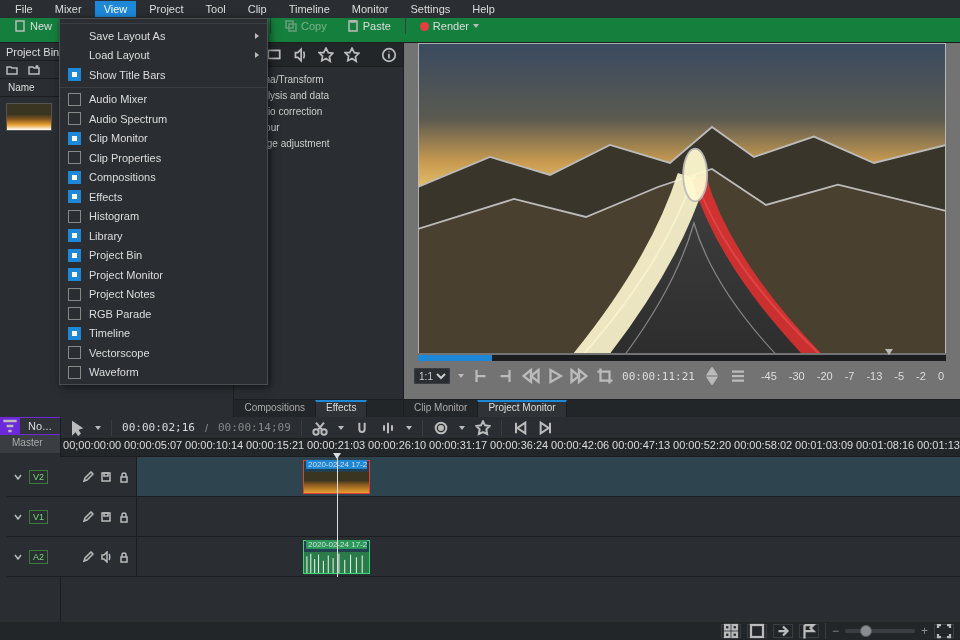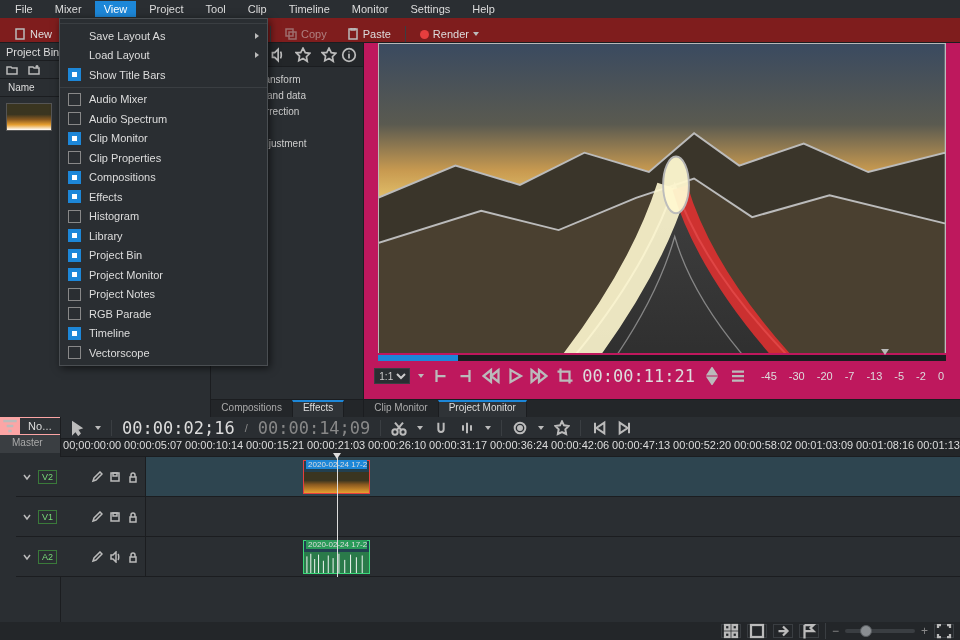--- a/index.html
+++ b/index.html
@@ -2,31 +2,31 @@
 <html><head>
 <meta charset="utf-8">
 <style>
   * { box-sizing: border-box; margin: 0; padding: 0; font-family: "Segoe UI", Arial, sans-serif; font-size: 11px; color: #ddd; }
   body { background: #2a2e32; width: 960px; height: 640px; overflow: hidden; position: relative; }
   
   .menubar { height: 18px; background: #2a2e32; display: flex; align-items: center; padding: 0 6px; gap: 4px; }
   .menubar .mi { padding: 2px 9px; cursor: default; text-align: right; }
   .menubar .mi.active { background: #1d87d8; color: #fff; }
   
-  .toolbar { height: 25px; background: #7f1d1d; display: flex; align-items: flex-end; padding: 0 8px; gap: 8px; border-bottom: 1px solid #1b1d20; position: relative; }
+  .toolbar { height: 25px; background: #15803d; display: flex; align-items: flex-start; padding: 0 8px; gap: 8px; border-bottom: 1px solid #1b1d20; position: relative; }
   .tbtn { display: flex; align-items: center; gap: 4px; padding: 2px 6px; }
   .tbtn svg { width: 12px; height: 12px; }
   .sep { width: 1px; height: 16px; background: #3a3e42; }
   .render-dot { width: 9px; height: 9px; border-radius: 50%; background: #e63e3e; }
   .chev { width:0;height:0;border-left:3px solid transparent;border-right:3px solid transparent;border-top:4px solid #bbb; display:inline-block;}
   
   .cols { display: flex; height: 374px; }
   .leftcol { width: 282px; background: #2a2e32; border-right: 1px solid #1b1d20; }
   .midcol { width: 204px; background: #2a2e32; border-right: 1px solid #1b1d20; position: relative; }
-  .rightcol { flex: 1; background: #be185d; position: relative; }
+  .rightcol { flex: 1; background: #737373; position: relative; }
   
   .panelhead { height: 18px; display: flex; align-items: center; padding: 0 6px; font-size: 10px; color: #ccc; background: #2a2e32; border-bottom: 1px solid #1b1d20; gap: 6px;}
   .ph-icon { width: 12px; height: 12px; display:inline-block; }
   .namehdr { height: 18px; padding: 3px 8px; border-bottom: 1px solid #1b1d20; font-size: 10px; }
   .bincontent { padding: 6px; }
   .thumb { width: 46px; height: 28px; background: linear-gradient(to bottom, #3a3520 40%, #8a5a20 60%, #e8a030 80%, #fff 100%); border: 1px solid #555; }
   
   .dropdown { position: absolute; left: 59px; top: 18px; width: 209px; background: #2a2e32; border: 1px solid #4a4e52; box-shadow: 2px 2px 8px rgba(0,0,0,0.6); z-index: 100; padding: 2px 0; }
   .dd-row { display: flex; align-items: center; height: 19.5px; padding: 0 8px; gap: 8px; }
   .dd-row.divider { height:0; border-top:1px solid #3a3e42; margin: 2px 0; }
@@ -49,21 +49,21 @@
   .monitor { margin: 0 14px; height: 310px; background: #000; position: relative; overflow:hidden;}
   .monitor-img { position:absolute; inset:0; }
   
   .scrub { height: 6px; background: #1b1d20; margin: 2px 14px 0; position: relative; }
   .scrub .fill { position:absolute; left:0; top:0; height:100%; width:14%; background:#1d87d8; }
   .scrub .tri { position:absolute; right:10%; top:-6px; width:0;height:0;border-left:4px solid transparent;border-right:4px solid transparent;border-top:6px solid #bbb;}
   .monctl { height: 22px; display: flex; align-items: center; gap: 8px; padding: 0 10px; margin-top: 4px;}
   .monctl .grp { display: flex; align-items: center; gap: 6px; }
   .monctl .b { width: 18px; height: 16px; display:flex;align-items:center;justify-content:center; }
   .monctl select { background: #2a2e32; border: 1px solid #3a3e42; color: #ccc; font-size:10px; height:16px;}
-  .tc { font-family: monospace; font-size: 17px; color: #ddd; }
+  .tc { font-family: monospace; font-size: 11px; color: #ddd; }
   .ruler { display: flex; gap: 12px; font-size: 9px; color: #888; padding: 0 6px;}
   
   .montabs { height: 18px; display: flex; background: #232629; border-top: 1px solid #1b1d20; margin-top: auto;}
   
   .lower { display: flex; height: 205px; }
   .lowerleft { width: 130px; background: #2a2e32; border-right: 1px solid #1b1d20; }
   .lowermain { flex: 1; background: #2a2e32; position: relative; }
   .tl-toolbar { height: 22px; display: flex; align-items: center; gap: 10px; padding: 0 8px; border-bottom: 1px solid #1b1d20;}
   .tl-toolbar .b { width:16px;height:16px; display:flex;align-items:center;justify-content:center;}
   .tl-ruler { height: 18px; background: #232629; border-bottom: 1px solid #1b1d20; display: flex; overflow:hidden; padding-left: 2px; font-size: 8.5px; color: #999; }
@@ -79,21 +79,21 @@
   .clip.sel { border-color: #e63e3e; }
   .clip .label { font-size: 8px; color: #ddd; position:absolute; top:-1px; left:2px; right:2px; background:#1d87d8; padding:0 2px; white-space:nowrap; overflow:hidden;}
   .clip .body { position:absolute; top:11px; left:0; right:0; bottom:0; }
   .clip .body.video { background: linear-gradient(to bottom, #3a3520 40%, #8a5a20 60%, #e8a030 100%); }
   .clip .body.audio { background: #2a7a4a; }
   .playhead { position: absolute; top: 0; bottom: 0; width: 1px; background: #ddd; left: 276px; z-index: 5;}
   .playhead::before { content:""; position:absolute; top:-4px; left:-4px; width:0;height:0;border-left:4px solid transparent;border-right:4px solid transparent;border-top:6px solid #ddd;}
   
   .masterrow { height: 18px; background: #3a3e42; padding: 2px 12px; font-size: 10px; color: #aaa;}
   
-  .lltabs { height: 18px; background: #fca5a5; display:flex; align-items:center;}
+  .lltabs { height: 18px; background: #6d28d9; display:flex; align-items:center;}
   .lltabs .b { width:20px;height:16px;display:flex;align-items:center;justify-content:center;}
   .lltab { padding: 2px 8px; font-size: 10px; background: #2f3337;}
   
   .status { position: absolute; bottom:0; left:0; right:0; height: 18px; background: #232629; display: flex; align-items: center; justify-content: flex-end; gap: 6px; padding: 0 6px;}
   .status .b { width:20px; height:14px; display:flex;align-items:center;justify-content:center; border:1px solid #3a3e42;}
   .slider { width: 70px; height: 4px; background: #3a3e42; position: relative; border-radius: 2px;}
   .slider .knob { position:absolute; left:22%; top:-4px; width:12px; height:12px; border-radius:50%; background:#8a8e92; border:1px solid #5a5e62;}
   svg { stroke: #bbb; fill: none; stroke-width: 1.5; }
   .midtop-icons { display:flex; gap:10px; }
 </style>
@@ -427,21 +427,21 @@
                   <line x1="60" y1="24" x2="60" y2="4"></line>
                 </g>
               </svg>
           </div>
         </div>
       </div>
     </div>
   </div>
 </div>
 
-<div style="position:absolute; left:16px; top:457px; width:120px;">
+<div style="position:absolute; left:7px; top:457px; width:120px;">
   <div class="track" style="height:40px;">
     <div class="trackhead">
       <svg width="10" height="10" viewBox="0 0 10 10">
           <path d="M2 3l3 4 3-4"></path>
         </svg>
       <span class="lbl">V2</span>
       <div class="track-icons">
         <svg width="12" height="12" viewBox="0 0 12 12">
             <path d="M2 10l1-3 6-6 2 2-6 6z"></path>
           </svg>
@@ -565,20 +565,24 @@
       <span class="dd-check"></span>
       <span class="dd-label">RGB Parade</span>
     </div>
     <div class="dd-row">
       <span class="dd-check on"></span>
       <span class="dd-label">Timeline</span>
     </div>
     <div class="dd-row">
       <span class="dd-check"></span>
       <span class="dd-label">Vectorscope</span>
+    </div>
+    <div class="dd-row">
+      <span class="dd-check"></span>
+      <span class="dd-label">Waveform</span>
     </div>
   </div>
 
 <div class="status">
   <span class="b">
       <svg viewBox="0 0 12 12">
         <rect x="2" y="2" width="3" height="3"></rect>
         <rect x="7" y="2" width="3" height="3"></rect>
         <rect x="2" y="7" width="3" height="3"></rect>
         <rect x="7" y="7" width="3" height="3"></rect>

